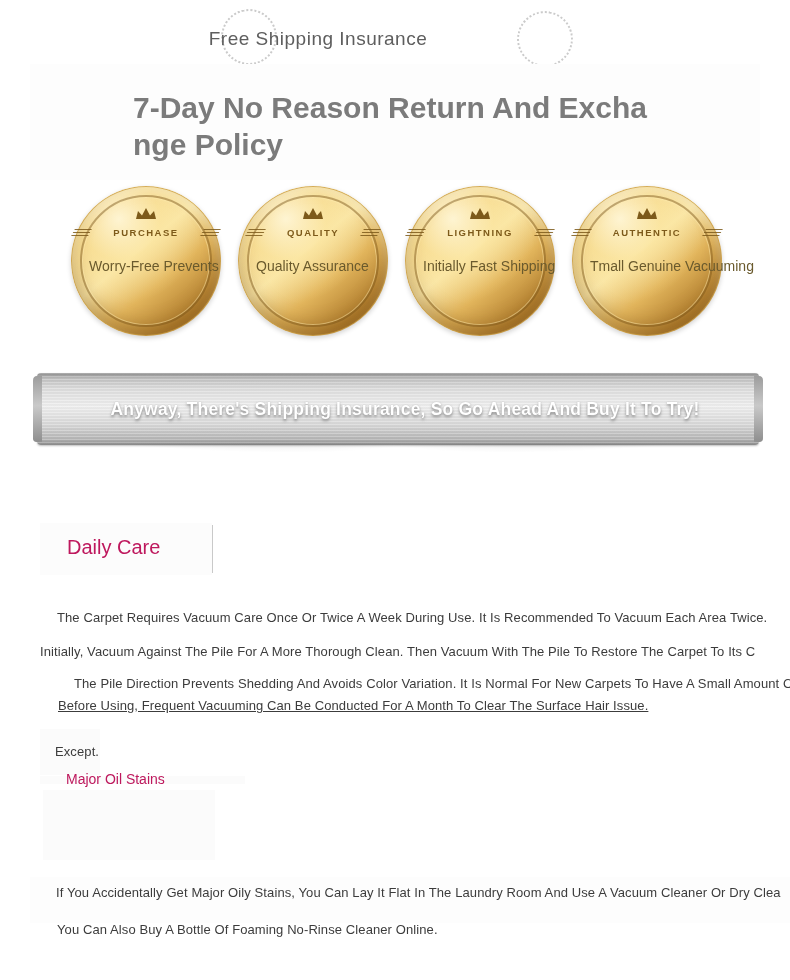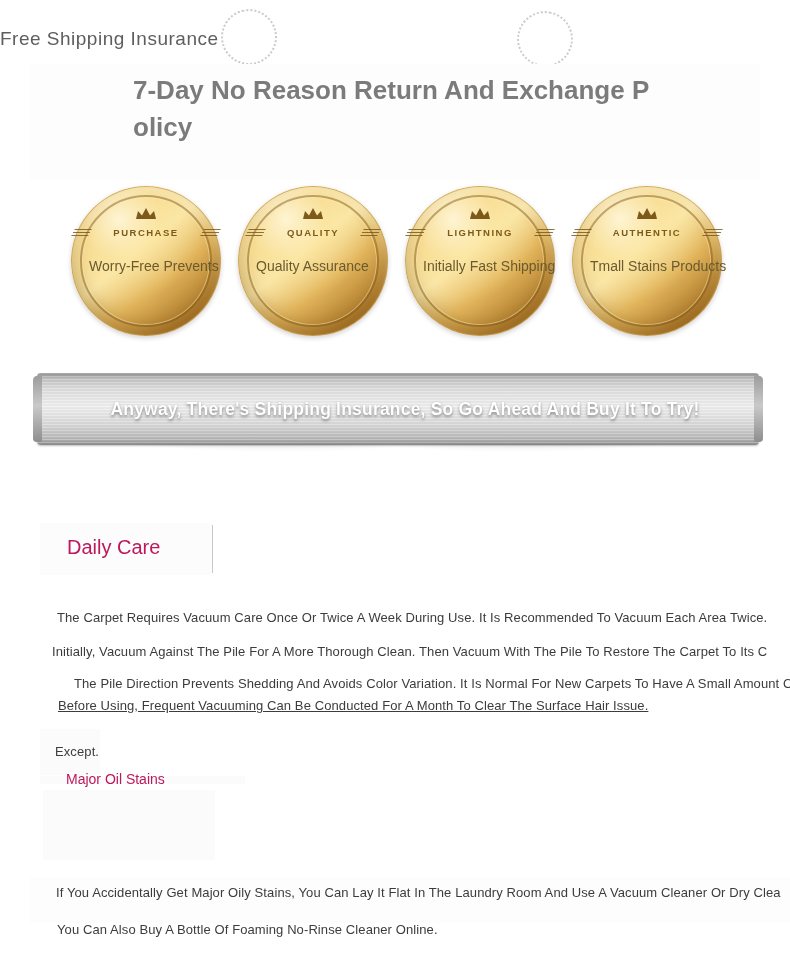--- a/index.html
+++ b/index.html
@@ -10,31 +10,31 @@
     font-family:"Liberation Sans", sans-serif; color:#3c3c3c;
   }
   
   .dashed-circle {
     position:absolute; width:56px; height:56px; border-radius:50%;
     border:2px dotted #cbcbcb; background:transparent;
   }
   .dashed-circle.left  { left:221px; top:9px;  transform:rotate(-14deg); }
   .dashed-circle.right { left:517px; top:11px; transform:rotate(10deg); }
   .ribbon-title {
-    position:absolute; left:0; top:28px; width:636px; 
+    position:absolute; left:0; top:28px; width:636px; text-align:center;
     font-size:19px; color:#5e5e5e; letter-spacing:.5px;
   }
   
   .hero-box {
     position:absolute; left:30px; top:64px; width:730px; height:116px;
     background:#fdfdfd;
   }
   .policy-title {
-    position:absolute; left:133px; top:72px; width:530px;
-    font-size:26px; line-height:37px; font-weight:bold; color:#7b7b7b;
+    position:absolute; left:133px; top:89px; width:530px;
+    font-size:30px; line-height:37px; font-weight:bold; color:#7b7b7b;
     word-break:break-all;
   }
   
   .medal {
     position:absolute; top:186px; width:150px; height:150px; border-radius:50%;
     background:
       radial-gradient(circle at 32% 22%, rgba(255,246,214,.95) 0%, rgba(252,230,160,.55) 26%, rgba(0,0,0,0) 55%),
       linear-gradient(140deg, #e0b254 0%, #f0cf7e 22%, #fae7a8 44%, #e2b55c 62%, #b07c2c 84%, #8f5d1e 100%);
     box-shadow:
       inset 0 0 0 1px rgba(205,160,70,.8),
@@ -172,34 +172,34 @@
     <div class="medal-crown">
       <svg width="26" height="13" viewBox="0 0 26 13">
           <path d="M3 12 L5 4 L9 8.5 L13 1 L17 8.5 L21 4 L23 12 Z M0 11 L3 12 M26 11 L23 12" fill="#7d5a1a"></path>
         </svg>
     </div>
     <div class="medal-word-row">
       <span class="orn"></span>
       <span class="medal-word">AUTHENTIC</span>
       <span class="orn"></span>
     </div>
-    <div class="medal-label">Tmall Stains Products</div>
+    <div class="medal-label">Tmall Genuine Vacuuming</div>
   </div>
 
   <div class="banner">
     <div class="banner-text">Anyway, There's Shipping Insurance, So Go Ahead And Buy It To Try!</div>
   </div>
   <div class="banner-shadow"></div>
 
   <div class="soft-box" style="left:40px; top:523px; width:172px; height:52px;"></div>
   <div class="dc-divider"></div>
   <div class="section-title dc-title">Daily Care</div>
 
   <div class="body-line" style="left:57px; top:610px;">The Carpet Requires Vacuum Care Once Or Twice A Week During Use. It Is Recommended To Vacuum Each Area Twice.</div>
-  <div class="body-line" style="left:52px; top:644px;">Initially, Vacuum Against The Pile For A More Thorough Clean. Then Vacuum With The Pile To Restore The Carpet To Its C</div>
+  <div class="body-line" style="left:40px; top:644px;">Initially, Vacuum Against The Pile For A More Thorough Clean. Then Vacuum With The Pile To Restore The Carpet To Its C</div>
   <div class="body-line" style="left:58px; top:676px;margin-left:16px;">The Pile Direction Prevents Shedding And Avoids Color Variation. It Is Normal For New Carpets To Have A Small Amount O</div>
   <div class="body-line" style="left:58px; top:698px;text-decoration:underline;">Before Using, Frequent Vacuuming Can Be Conducted For A Month To Clear The Surface Hair Issue.</div>
   <div class="soft-box" style="left:40px; top:729px; width:60px; height:46px; background:#fbfbfb;"></div>
   <div class="body-line" style="left:55px; top:744px;">Except.</div>
 
   <div class="soft-box" style="left:40px; top:776px; width:205px; height:8px; background:#fbfbfb;"></div>
   <div class="soft-box" style="left:43px; top:790px; width:172px; height:70px; background:#fbfbfb;"></div>
   <div class="section-title os-title">Major Oil Stains</div>
 
   <div class="soft-box" style="left:30px; top:877px; width:760px; height:46px; background:#fdfdfd;"></div>

